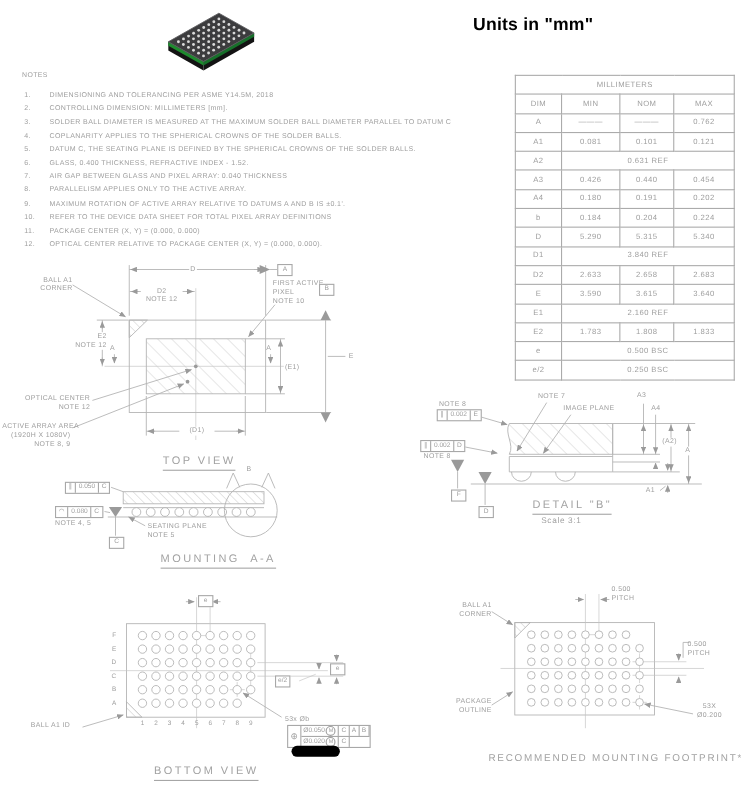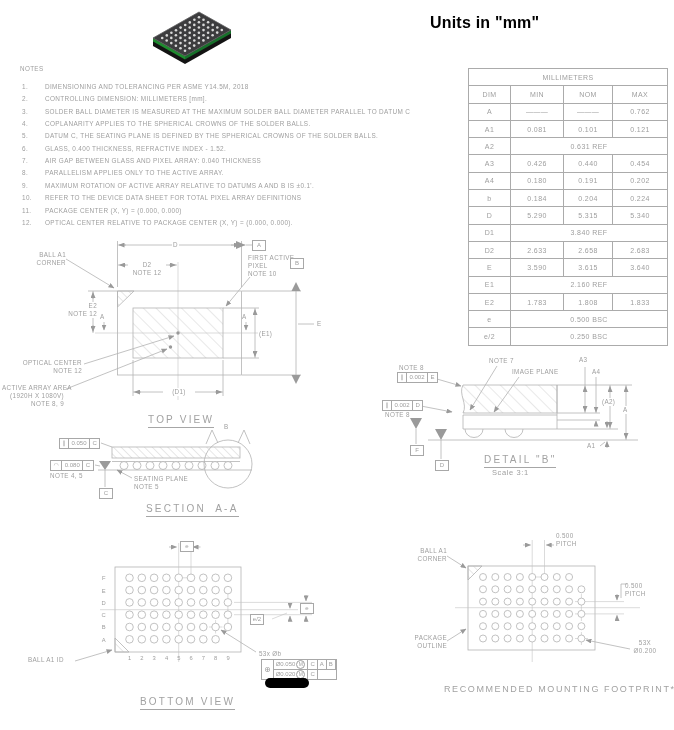--- a/index.html
+++ b/index.html
@@ -531,21 +531,21 @@
   <div class="fcf" style="left:50px;top:460px">
     <span>◠</span>
       <span>0.080</span>
       <span>C</span>
   </div>
   <div class="lbl" style="left:50px;top:472px">NOTE 4, 5</div>
   <div class="dbox" style="left:99px;top:488px">C</div>
   <div class="lbl" style="left:134px;top:475px">SEATING PLANE
 NOTE 5</div>
   <div class="lbl" style="left:224px;top:423px">B</div>
-  <div class="vtitle" style="left:146px;top:503px">SECTION  A-A</div>
+  <div class="vtitle" style="left:146px;top:503px">MOUNTING  A-A</div>
 
   <div class="lbl" style="left:399px;top:364px">NOTE 8</div>
   <div class="fcf" style="left:397px;top:372px">
     <span>∥</span>
       <span>0.002</span>
       <span>E</span>
   </div>
   <div class="fcf" style="left:382px;top:400px">
     <span>∥</span>
       <span>0.002</span>

